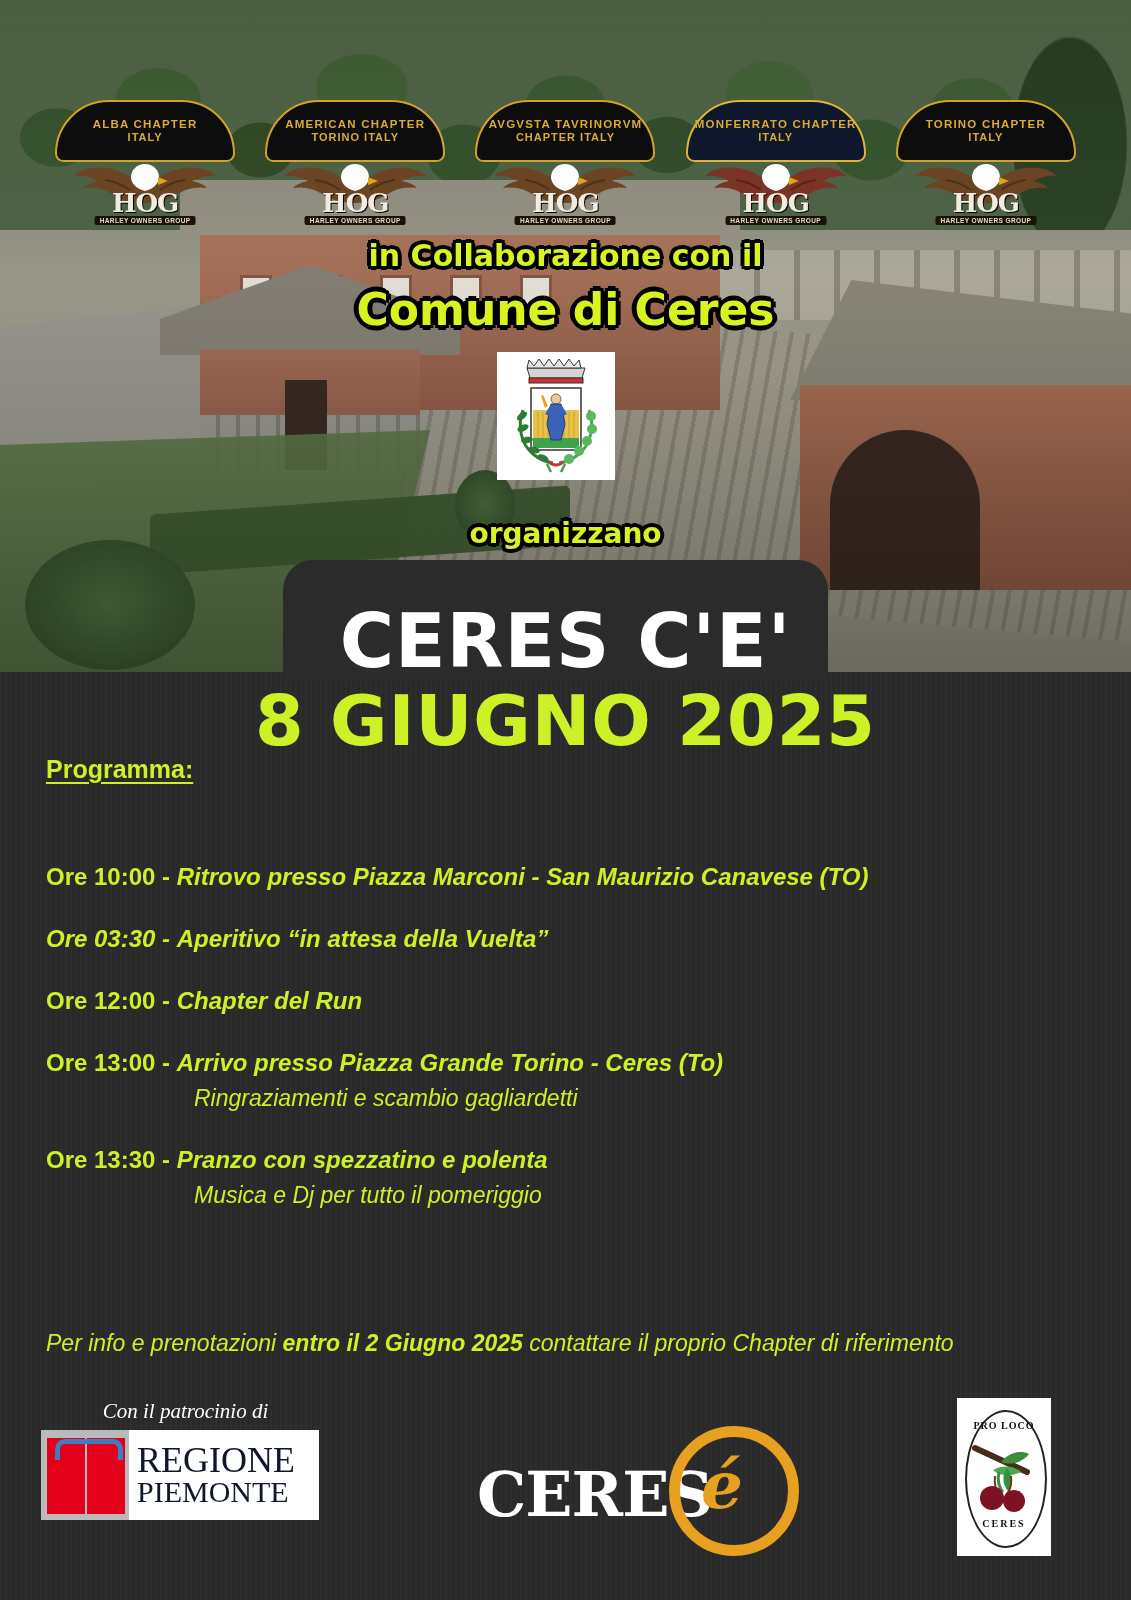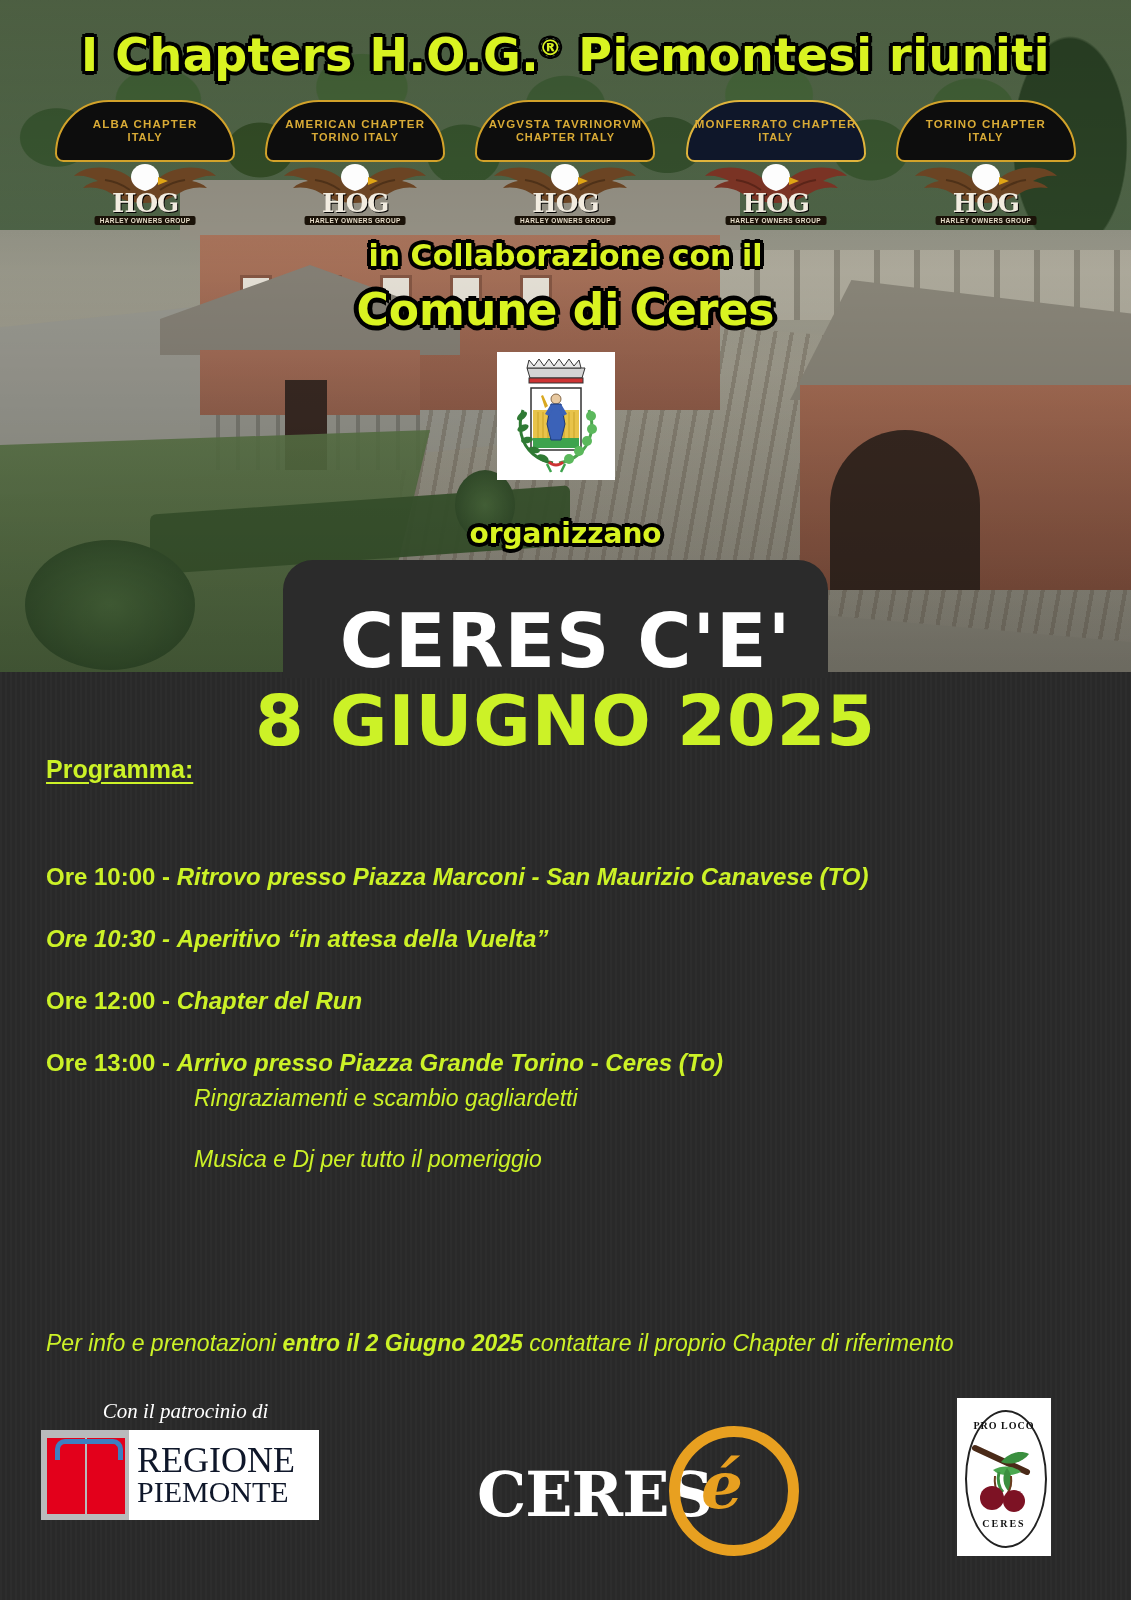--- a/index.html
+++ b/index.html
@@ -205,23 +205,20 @@
     <div class="grass1"></div>
     <div class="hedge"></div>
     <div class="bush b1"></div>
     <div class="bush b2"></div>
     <div class="bush b3"></div>
     <div class="photo-shade"></div>
   </div>
 
   <div class="darkbody"></div>
 
-  <div class="headline">
-    <span>I  Chapters H.O.G.</span><sup>®</sup><span>  Piemontesi riuniti</span>
-  </div>
 
   <div class="patches">
 
     <div class="patch">
       <div class="rocker">
         <div class="l1">ALBA CHAPTER</div>
         <div class="l2">ITALY</div>
       </div>
       <svg class="eagle" viewBox="0 0 150 90">
         <path d="M75 24c-7 0-12 5-13 11-10-9-26-13-40-11-8 1-14 4-18 8 9-1 17 1 24 5-6 1-11 3-15 7 12-2 22 1 31 7 8 5 19 8 31 8s23-3 31-8c9-6 19-9 31-7-4-4-9-6-15-7 7-4 15-6 24-5-4-4-10-7-18-8-14-2-30 2-40 11-1-6-6-11-13-11z" fill="#6b4423"></path>
@@ -349,38 +346,42 @@
 
   <div class="sched">
     <div class="row">
       <div class="line1">
         <span class="time">Ore 10:00 -</span>
         <span class="desc">Ritrovo presso Piazza Marconi - San Maurizio Canavese (TO)</span>
       </div>
     </div>
     <div class="row">
       <div class="line1">
-        <span class="time ital">Ore 10:30 -</span>
+        <span class="time ital">Ore 03:30 -</span>
         <span class="desc">Aperitivo “in attesa della Vuelta”</span>
       </div>
     </div>
     <div class="row">
       <div class="line1">
         <span class="time">Ore 12:00 -</span>
         <span class="desc">Chapter del Run</span>
       </div>
     </div>
     <div class="row">
       <div class="line1">
         <span class="time">Ore 13:00 -</span>
         <span class="desc">Arrivo presso Piazza Grande Torino - Ceres (To)</span>
       </div>
       <div class="line2">Ringraziamenti e scambio gagliardetti</div>
     </div>
     <div class="row">
+      <div class="line1">
+        <span class="time">Ore 13:30 -</span>
+        <span class="desc">Pranzo con spezzatino e polenta</span>
+      </div>
       <div class="line2">Musica e Dj per tutto il pomeriggio</div>
     </div>
   </div>
 
   <div class="info"><span>Per info e prenotazioni </span><b>entro il 2 Giugno 2025</b><span> contattare il proprio Chapter di riferimento</span></div>
 
   <div class="patroc">Con il patrocinio di</div>
 
   <div class="regione">
     <div class="reg-flag">

